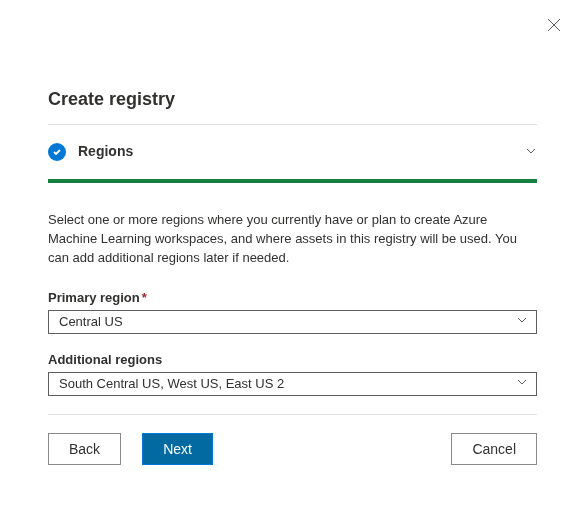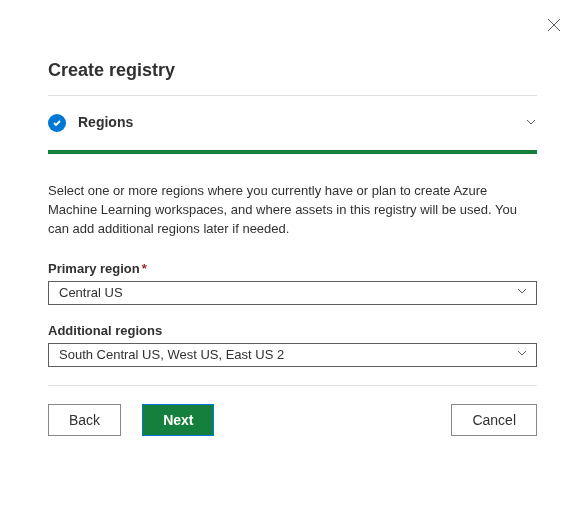--- a/index.html
+++ b/index.html
@@ -20,21 +20,21 @@
       position: absolute;
       top: 18px;
       right: 24px;
       cursor: pointer;
       color: #605e5c;
     }
     .close-btn svg { display: block; }
     .title {
       font-size: 18px;
       font-weight: 600;
-      padding-top: 60px;
+      padding-top: 89px;
       padding-bottom: 14px;
       border-bottom: 1px solid #e1dfdd;
     }
     .step-row {
       display: flex;
       align-items: flex-start;
       padding: 18px 0;
       border-bottom: 4px solid #15803d;
     }
     .check-circle {
@@ -102,24 +102,24 @@
       height: 32px;
       padding: 0 20px;
       font-size: 14px;
       border: 1px solid #8a8886;
       background: #fff;
       color: #323130;
       cursor: pointer;
       font-family: inherit;
     }
     .btn-primary {
-      background: #15803d;
+      background: #0369a1;
       border-color: #0078d4;
       color: #fff;
-      font-weight: 700;
+      font-weight: 400;
       text-align: center;
     }
     .spacer { flex: 1; }
   </style>
 </head>
 <body>
 
 <div class="close-btn">
   <svg width="14" height="14" viewBox="0 0 14 14" fill="none" stroke="currentColor" stroke-width="1">
       <line x1="1" y1="1" x2="13" y2="13"></line>

